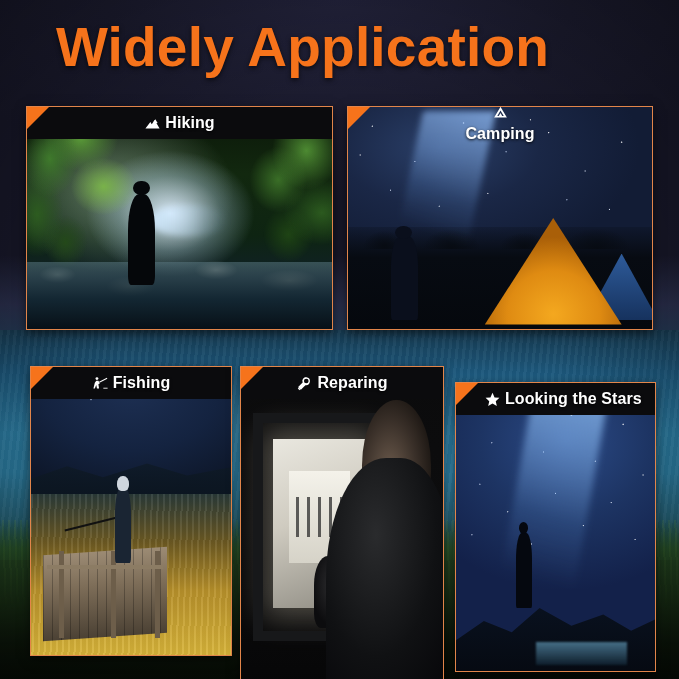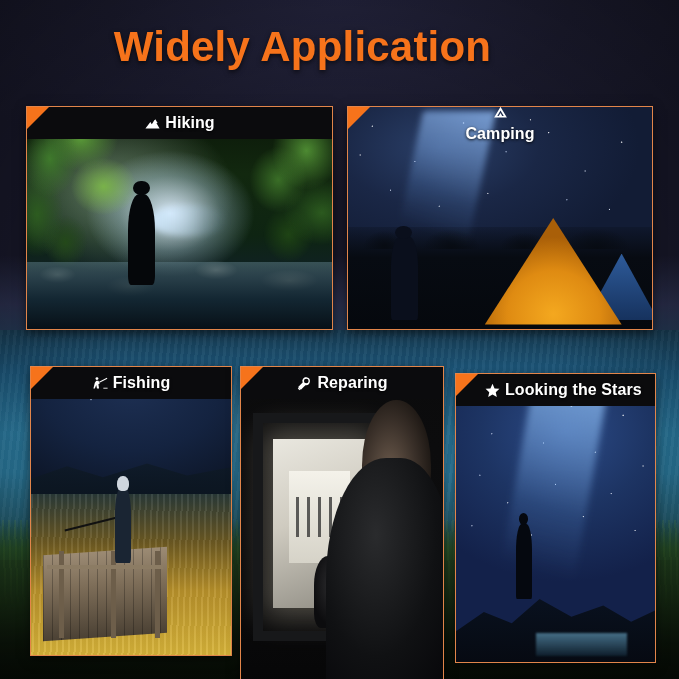--- a/index.html
+++ b/index.html
@@ -46,21 +46,21 @@
   }
   .bg-vignette{
     position:absolute; inset:0;
     background:radial-gradient(ellipse 560px 520px at 50% 45%, rgba(0,0,0,0) 40%, rgba(0,0,0,.45) 100%);
   }
 
   
   #title {
     position:absolute; left:0; top:16px; width:605px; height:62px;
     z-index:3; text-align:center; line-height:62px;
-    font-size:42px; font-weight:bold; letter-spacing:.2px;
+    font-size:55px; font-weight:bold; letter-spacing:.2px;
     color:#f6731b;
     text-shadow:0 2px 5px rgba(0,0,0,.65);
   }
 
   
   .card {
     position:absolute; z-index:2;
     border:1px solid #e2854a;
     overflow:hidden;
     background:#0369a1;
@@ -441,21 +441,21 @@
   <div class="card-label">
     <svg class="label-icon" viewBox="0 0 24 24">
       <path fill="#ffffff" d="M14.5 3a5.5 5.5 0 0 0-5.1 7.6L3 17l3.9 3.9 6.4-6.4A5.5 5.5 0 1 0 14.5 3zm0 2.2a3.3 3.3 0 1 1 0 6.6 3.3 3.3 0 0 1 0-6.6z"></path>
       <path fill="#ffffff" d="M2.6 19.1 5 21.5l1.3-1.3-2.4-2.4z"></path>
     </svg>
     <span class="label-text">Reparing</span>
   </div>
   <div class="corner"></div>
 </div>
 
-<div class="card" style="left:455px; top:373px; width:201px; height:290px;">
+<div class="card" style="left:455px; top:382px; width:201px; height:290px;">
   <div class="photo ph-stars">
     <div class="stars"></div>
     <div class="beam"></div>
     <div class="ridge"></div>
     <div class="lake"></div>
     <div class="person"></div>
   </div>
   <div class="card-label" style="justify-content:flex-start; padding-left:28px;">
     <svg class="label-icon" viewBox="0 0 24 24">
       <path fill="#ffffff" d="M12 2.6 14.9 9l6.9.7-5.2 4.6 1.5 6.8L12 17.6 5.9 21.1l1.5-6.8L2.2 9.7 9.1 9z"></path>

